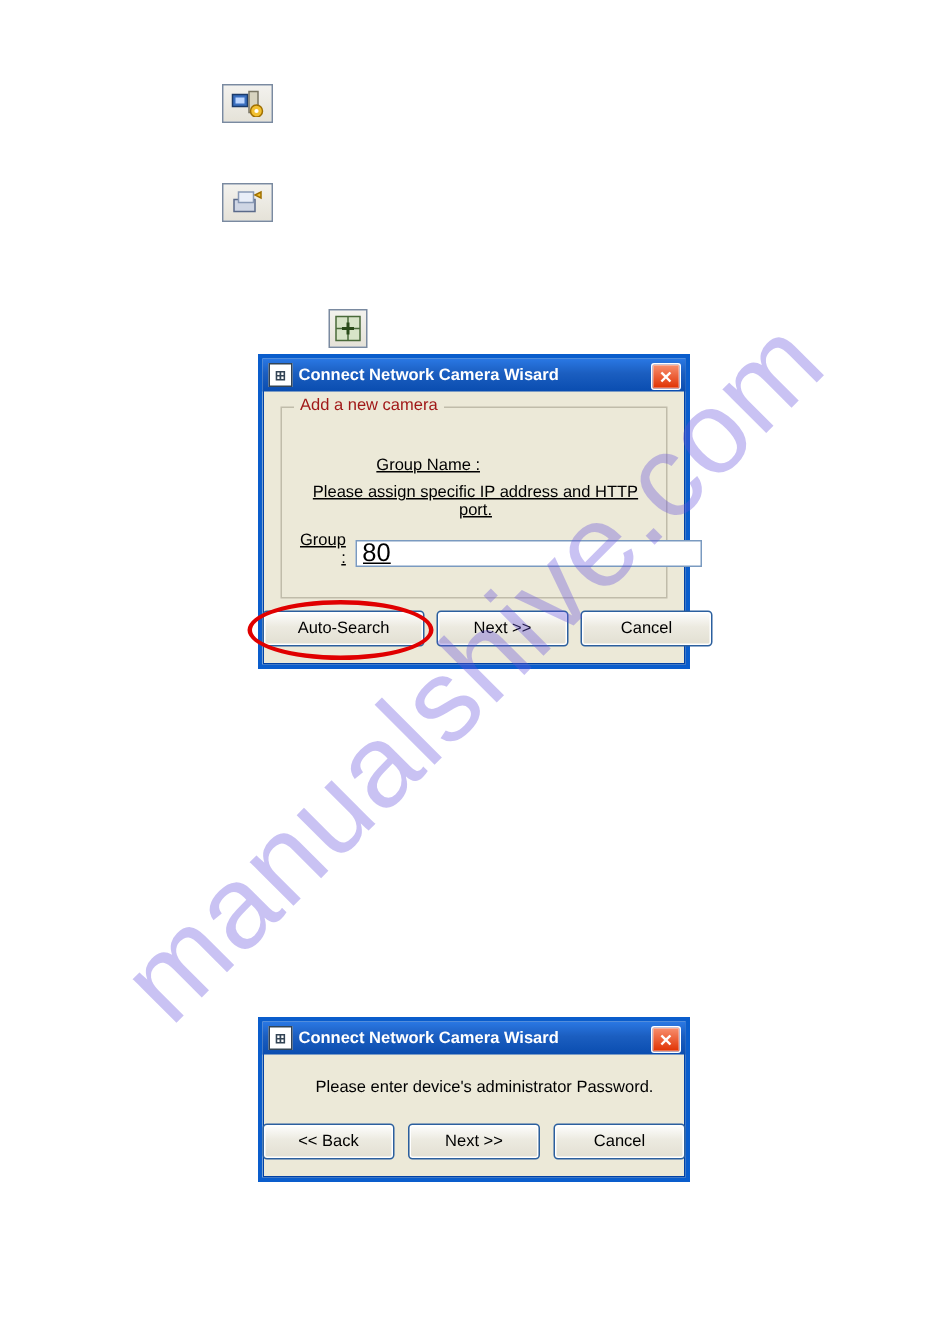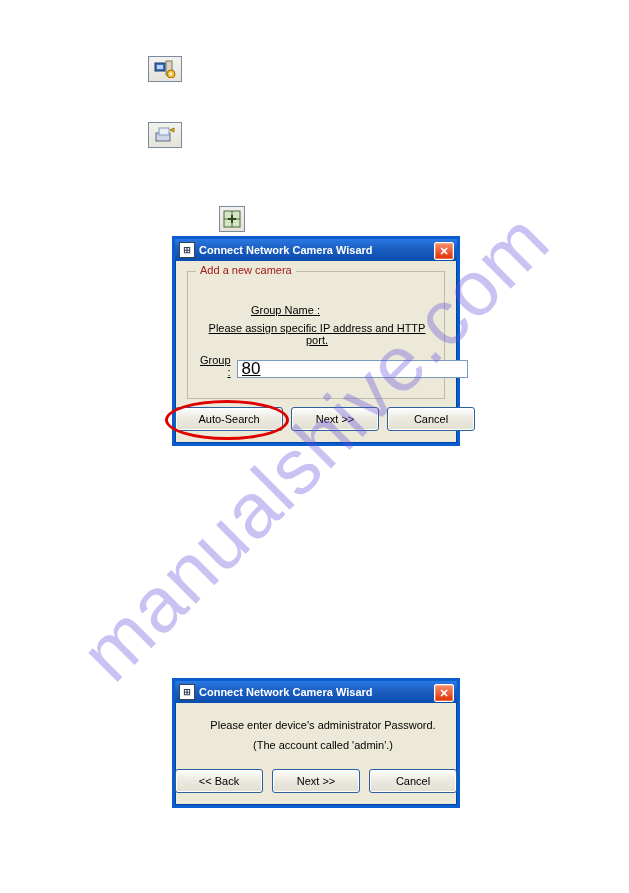--- a/index.html
+++ b/index.html
@@ -204,20 +204,19 @@
 </div>
 
 <div class="dialog" style="left:172px; top:678px; width:282px;">
   <div class="titlebar">
     <div class="title-icon">⊞</div>
     <span>Connect Network Camera Wisard</span>
     <div class="close-btn">✕</div>
   </div>
   <div style="padding:12px 6px 4px 18px;">
     <div class="plain">Please enter device's administrator Password.</div>
-    <div class="plain" style="margin-top:2px;">(The account called 'admin'.)</div>
   </div>
   <div class="btnbar">
     <div class="xp-btn" style="min-width:70px">&lt;&lt; Back</div>
     <div class="xp-btn" style="min-width:70px">Next &gt;&gt;</div>
     <div class="xp-btn" style="min-width:70px">Cancel</div>
   </div>
 </div>
 
 </body></html>

